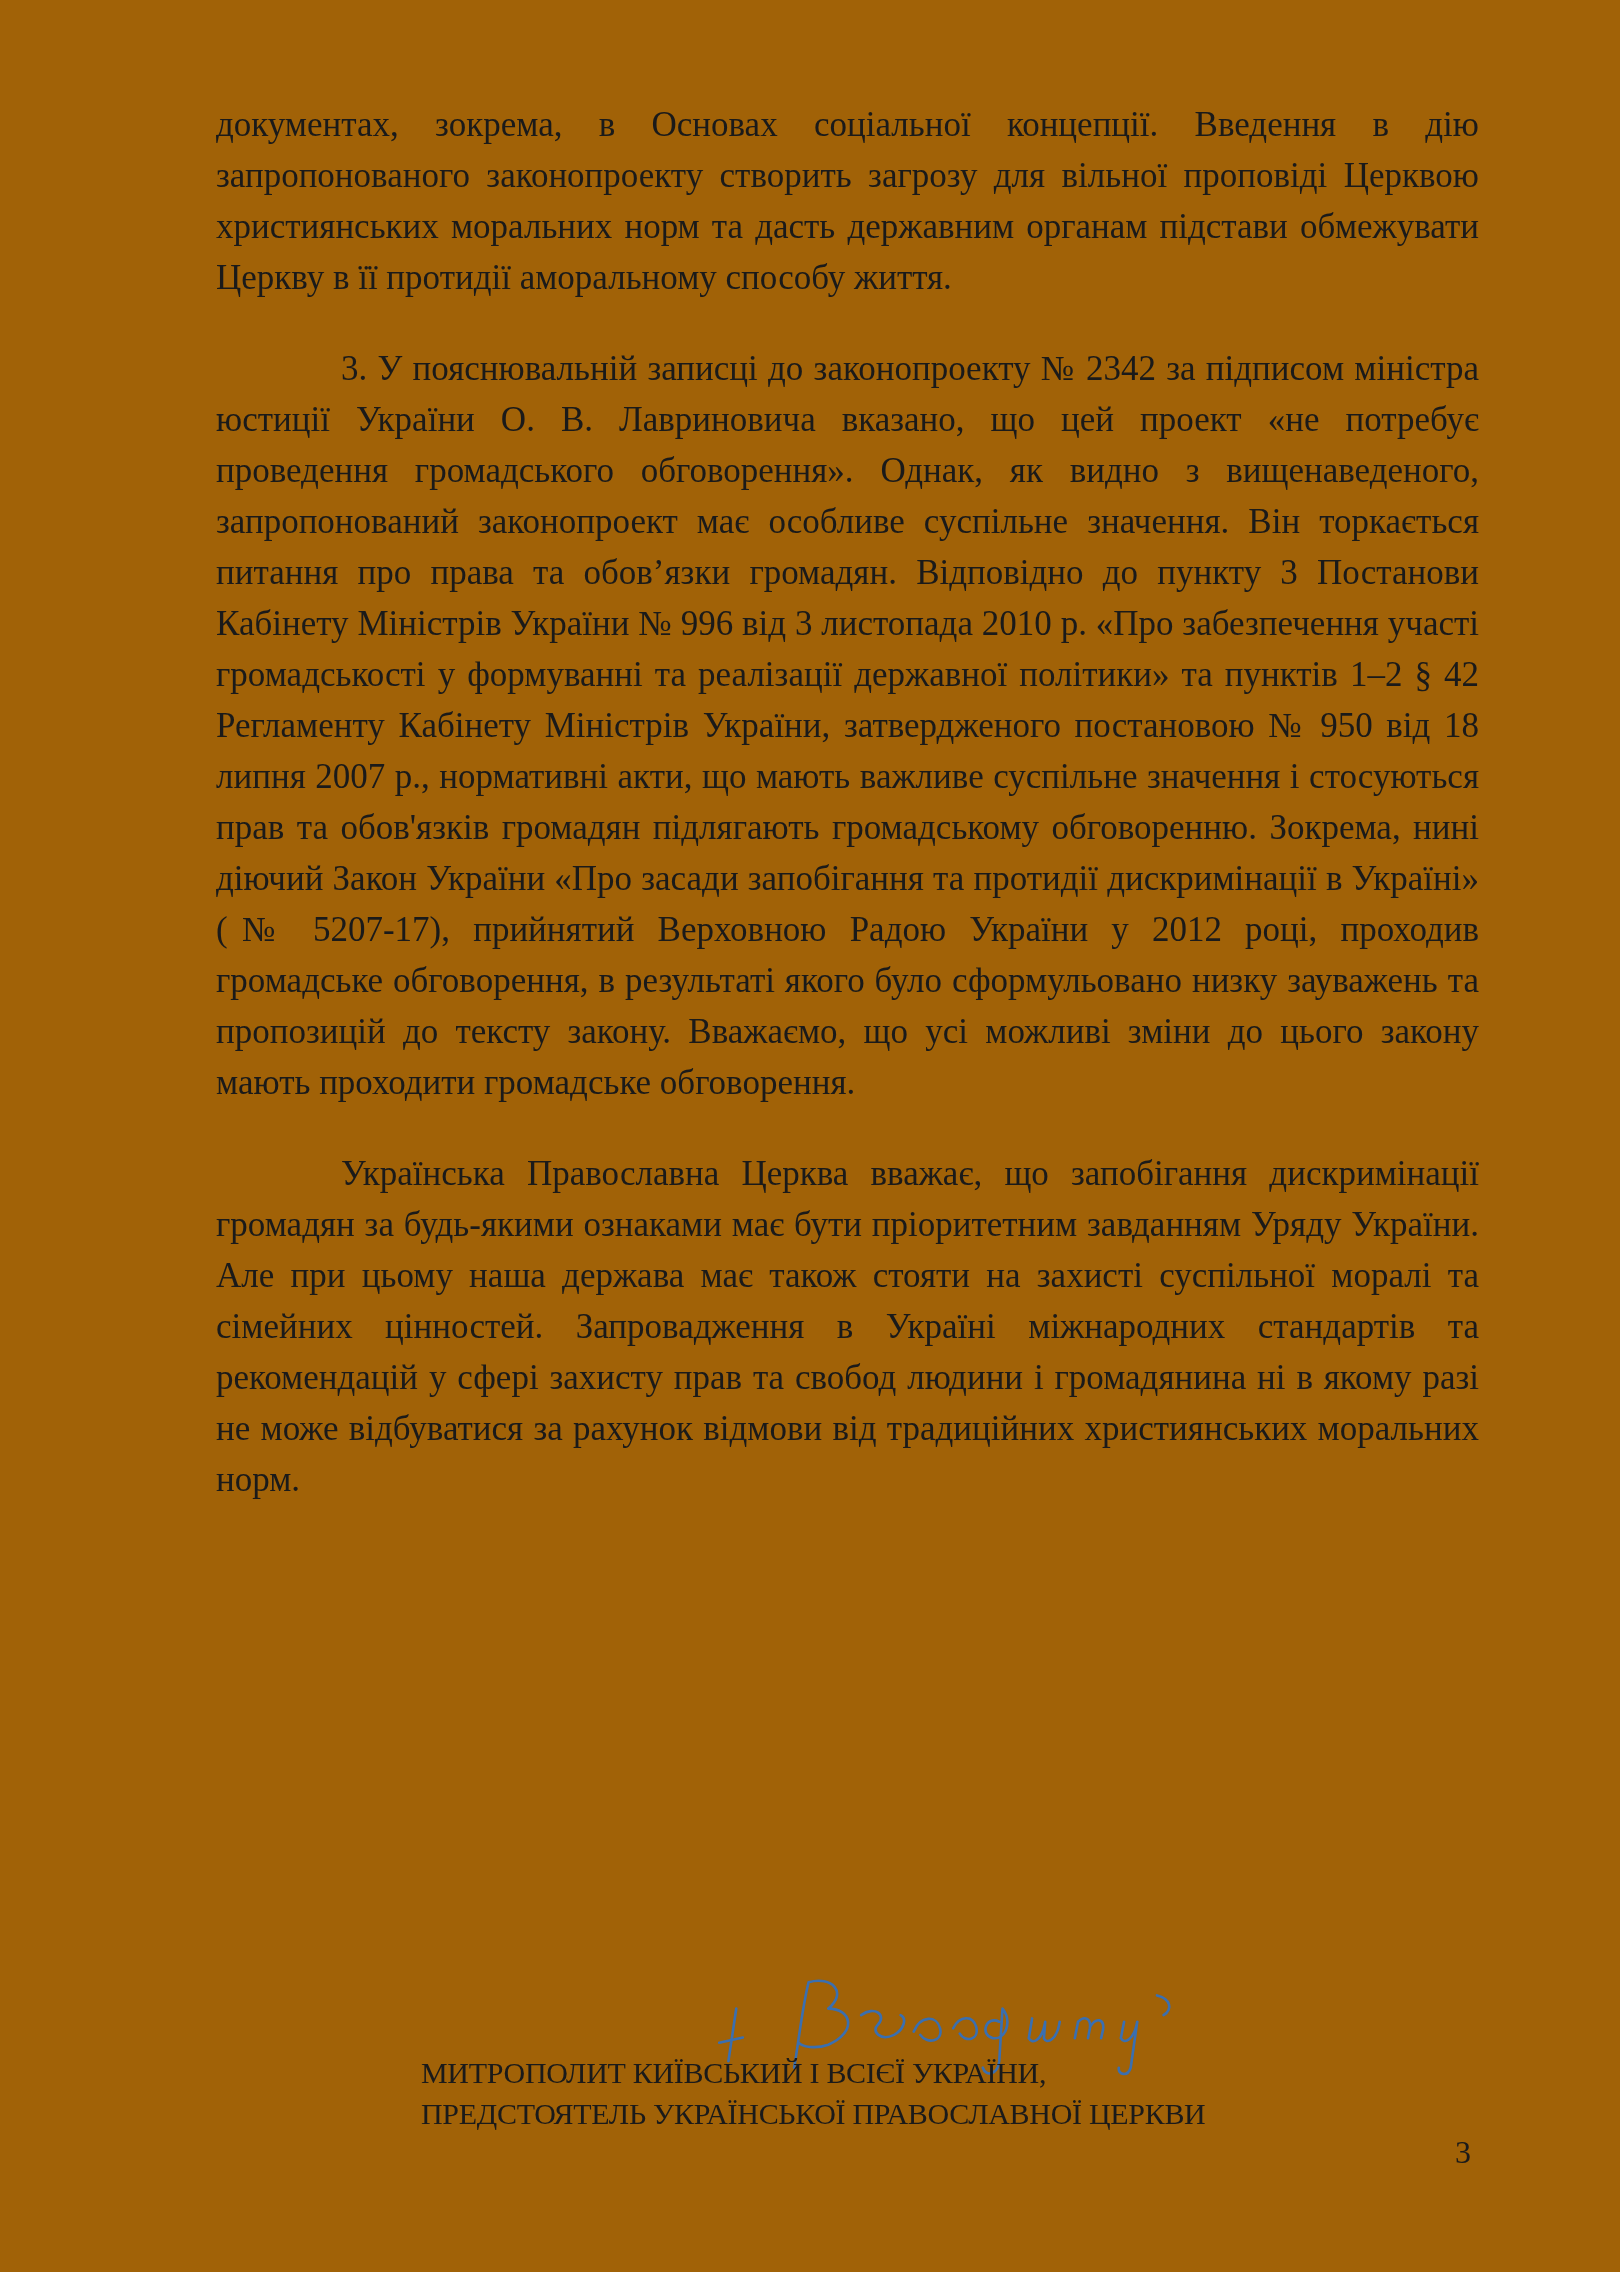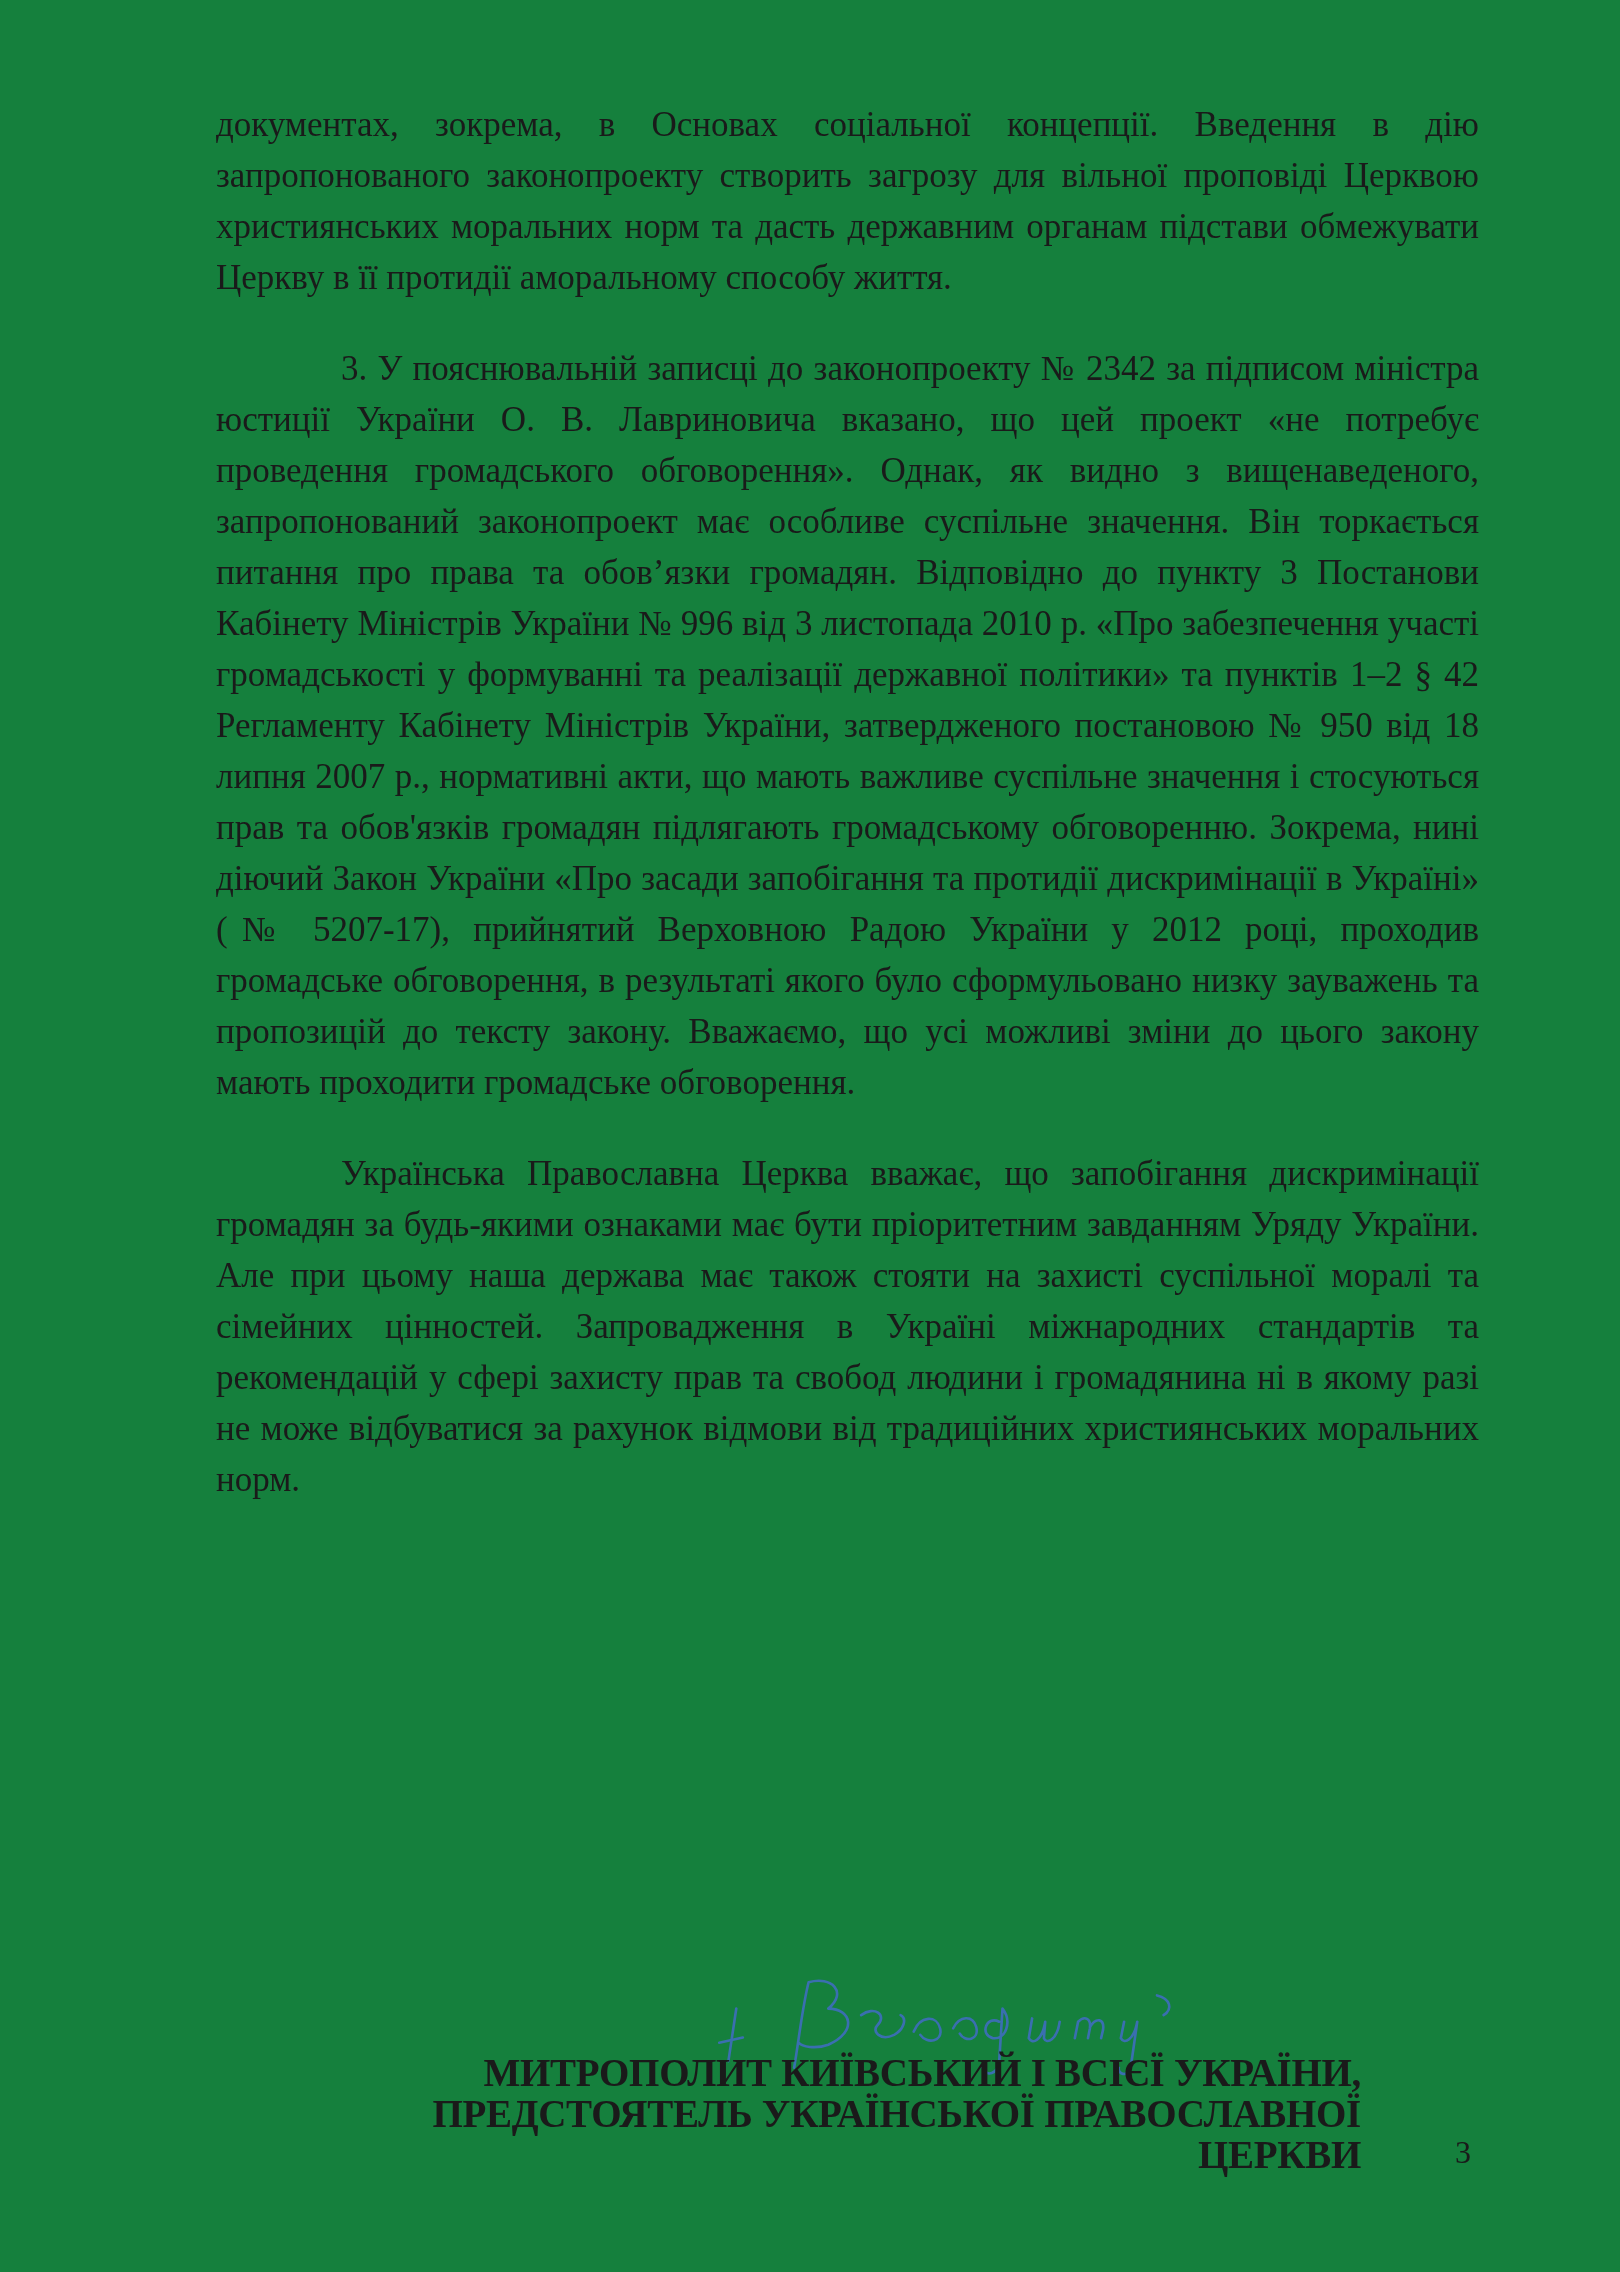--- a/index.html
+++ b/index.html
@@ -1,39 +1,39 @@
 <!DOCTYPE html>
 <html style="font-size:10.5px"><head>
   <meta charset="utf-8">
   <style>
     html, body { margin: 0; padding: 0; background: #ffffff; }
     body { width: 1620px; height: 2273px; position: relative; overflow: hidden; }
     .page {
       position: absolute; left: 0; top: 0; width: 1620px; height: 2273px;
-      background: #15803d;
+      background: #a16207;
       font-family: "Liberation Serif", "DejaVu Serif", serif;
       color: #1a1a1a;
     }
     .body-text {
       position: absolute; left: 216px; width: 1263px; top: 99px;
       font-size: 35px; line-height: 51px;
       text-align: justify;
     }
     .para { margin: 0; }
     .para.indent { text-indent: 125px; }
     .gap-m { margin-top: 40px; }
     .gap-l { margin-top: 66px; }
     .signature {
       position: absolute; left: 710px; top: 1969px; width: 539px; height: 112px;
     }
     .signature svg { width: 100%; height: 100%; }
     .sign-block {
       position: absolute; left: 421px; width: 940px; top: 2052px;
-      text-align: right; font-weight: bold;
-      font-size: 39px; line-height: 41px; letter-spacing: -0.3px;
+      text-align: left; font-weight: normal;
+      font-size: 30px; line-height: 41px; letter-spacing: -0.3px;
     }
     .sign-line { display: block; }
     .page-number {
       position: absolute; left: 1455px; top: 2134px;
       font-size: 32px;
     }
   </style>
 </head>
 <body>
 

